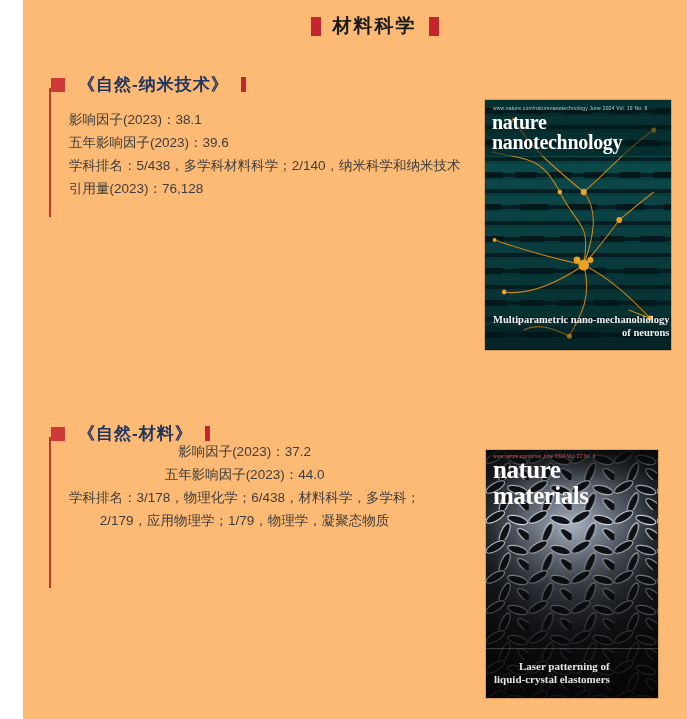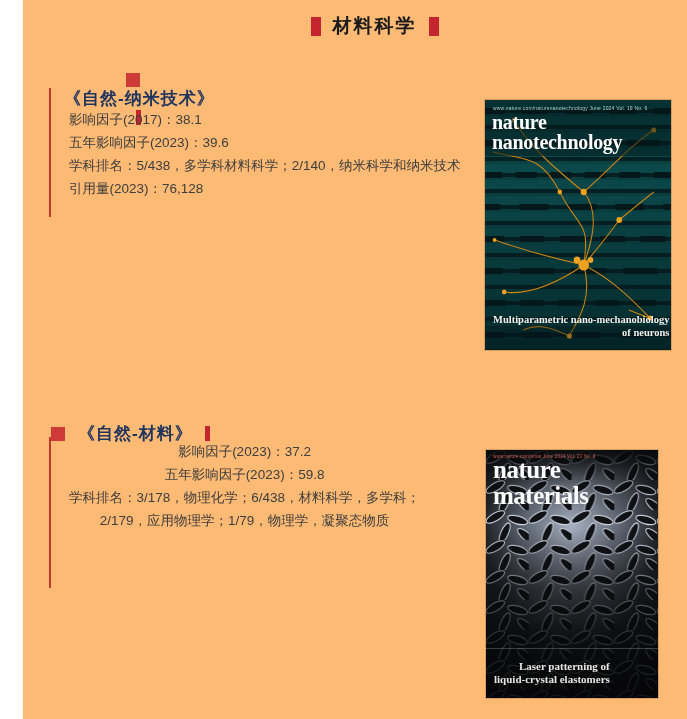--- a/index.html
+++ b/index.html
@@ -59,28 +59,28 @@
 <body>
 
 <div class="page">
 
   <div class="header">
     <span class="hbar"></span>
     <span class="htitle">材料科学</span>
     <span class="hbar"></span>
   </div>
 
-  <div class="jtitle-row" style="top:73px;flex-direction:column;">
+  <div class="jtitle-row" style="top:73px;">
     <span class="jsq"></span>
     <span class="jtitle">《自然-纳米技术》</span>
     <span class="jendbar"></span>
   </div>
   <div class="vrule" style="top:88px;height:129px;"></div>
   <div class="metrics" style="top:108px;">
-    <div>影响因子(2017)：38.1</div>
+    <div>影响因子(2023)：38.1</div>
     <div>五年影响因子(2023)：39.6</div>
     <div>学科排名：5/438，多学科材料科学；2/140，纳米科学和纳米技术</div>
     <div>引用量(2023)：76,128</div>
   </div>
 
   <div class="cover cover1">
     <svg viewBox="0 0 194 250" preserveAspectRatio="none">
 
       <g stroke="#02181b" stroke-width="6">
         <line x1="-8" y1="11" x2="200" y2="11" stroke-dasharray="28 18"></line>
@@ -146,21 +146,21 @@
   </div>
 
   <div class="jtitle-row" style="top:422px;justify-content:flex-end;">
     <span class="jsq"></span>
     <span class="jtitle">《自然-材料》</span>
     <span class="jendbar"></span>
   </div>
   <div class="vrule" style="top:437px;height:151px;"></div>
   <div class="metrics" style="top:440px;text-align:center;">
     <div>影响因子(2023)：37.2</div>
-    <div>五年影响因子(2023)：59.8</div>
+    <div>五年影响因子(2023)：44.0</div>
     <div>学科排名：3/178，物理化学；6/438，材料科学，多学科；</div>
     <div>2/179，应用物理学；1/79，物理学，凝聚态物质</div>
   </div>
 
   <div class="cover cover2">
     <svg viewBox="0 0 185 248" preserveAspectRatio="none">
       <defs>
         <radialGradient id="glow" cx="50%" cy="32%" r="80%">
           <stop offset="0%" stop-color="#aab3c3"></stop>
           <stop offset="30%" stop-color="#6b7380"></stop>

